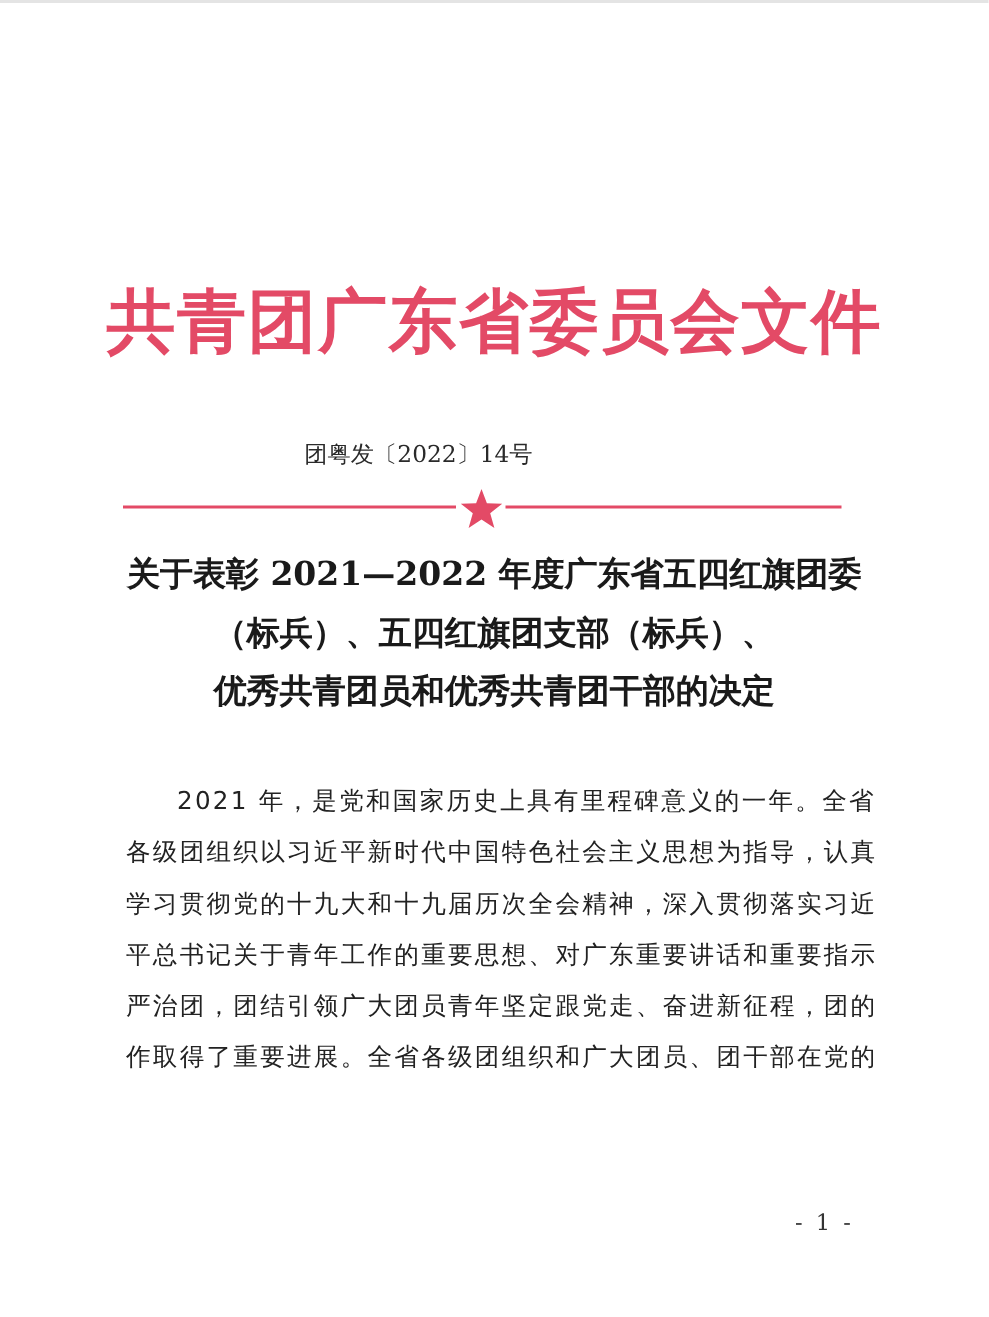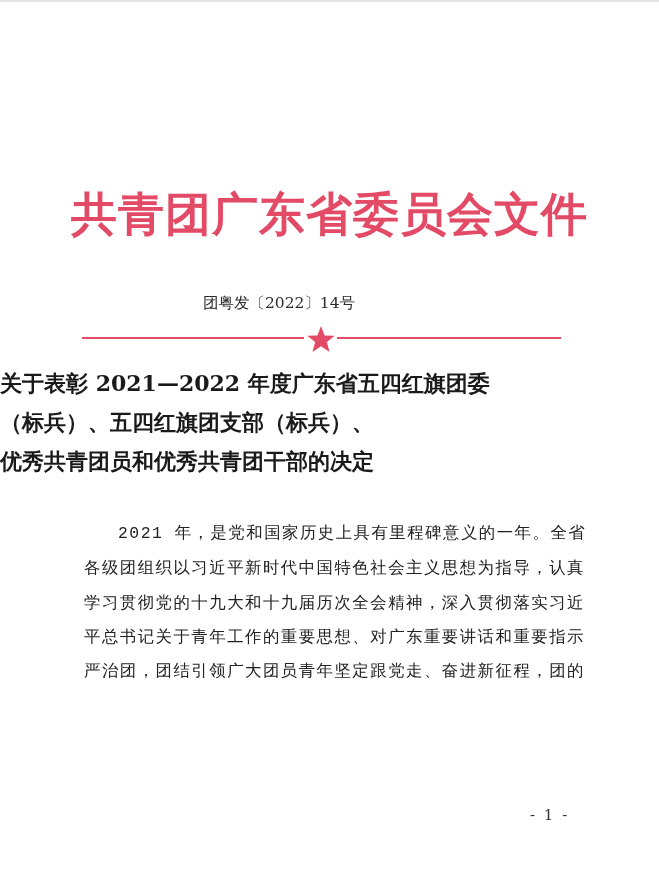--- a/index.html
+++ b/index.html
@@ -15,31 +15,31 @@
     }
     .doc-number {
       position: absolute; left: 0; top: 292px; width: 558px; text-align: center;
       font-size: 15.5px; color: #2a2a2a; line-height: 22px;
     }
     .rule { position: absolute; top: 337px; height: 2px; background: #e34a66; }
     .rule.left { left: 82px; width: 222px; }
     .rule.right { left: 337px; width: 224px; }
     .star { position: absolute; left: 306px; top: 325px; width: 30px; height: 28px; }
     .subject {
-      position: absolute; left: 0; top: 364px; width: 659px; 
+      position: absolute; left: 0; top: 364px; width: 659px; text-align: center;
       font-weight: bold; font-size: 22px; line-height: 39px; color: #1a1a1a;
     }
     .subject div { white-space: nowrap; }
     .body-text {
       position: absolute; left: 84px; top: 517px; width: 494px;
       font-family: "DejaVu Sans", sans-serif;
       font-size: 16.4px; line-height: 34.3px; color: #222; letter-spacing: 1.5px;
     }
     .body-text .line { white-space: nowrap; height: 34.3px; }
-    .body-text .line.indent { padding-left: 34px; font-family: Liberation Mono, monospace; }
+    .body-text .line.indent { padding-left: 34px; }
     .page-number {
       position: absolute; left: 530px; top: 806px; font-size: 15px; color: #333; letter-spacing: 2px;
     }
   </style>
 </head>
 <body>
 
 <div class="topline"></div>
 
 <div class="header-title">共青团广东省委员会文件</div>
@@ -57,15 +57,16 @@
   <div>（标兵）、五四红旗团支部（标兵）、</div>
   <div>优秀共青团员和优秀共青团干部的决定</div>
 </div>
 
 <div class="body-text">
   <div class="line indent">2021 年，是党和国家历史上具有里程碑意义的一年。全省</div>
   <div class="line">各级团组织以习近平新时代中国特色社会主义思想为指导，认真</div>
   <div class="line">学习贯彻党的十九大和十九届历次全会精神，深入贯彻落实习近</div>
   <div class="line">平总书记关于青年工作的重要思想、对广东重要讲话和重要指示</div>
   <div class="line">严治团，团结引领广大团员青年坚定跟党走、奋进新征程，团的</div>
+  <div class="line">作取得了重要进展。全省各级团组织和广大团员、团干部在党的</div>
 </div>
 
 <div class="page-number">- 1 -</div>
 
 </body></html>

